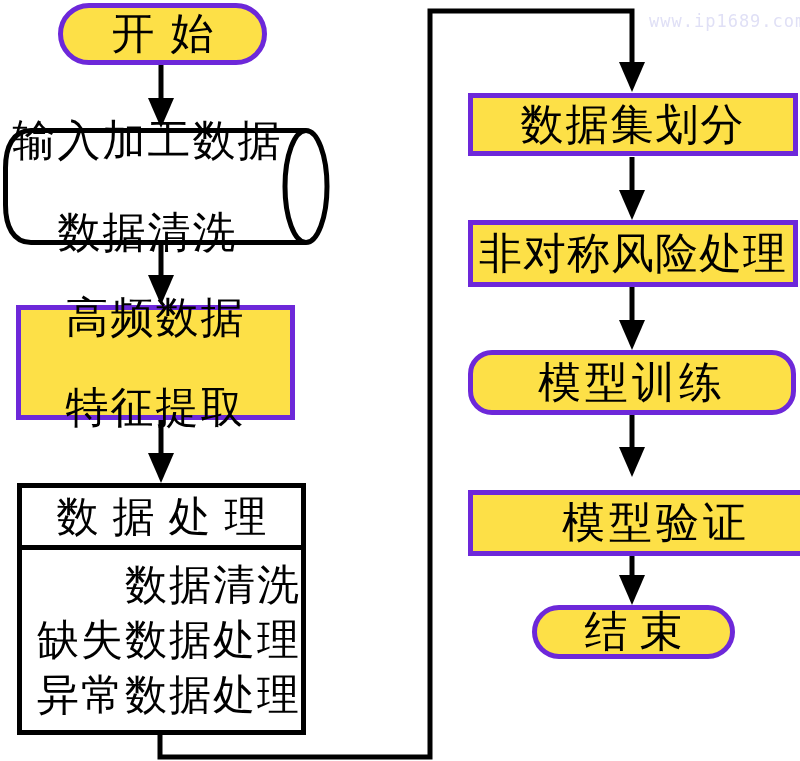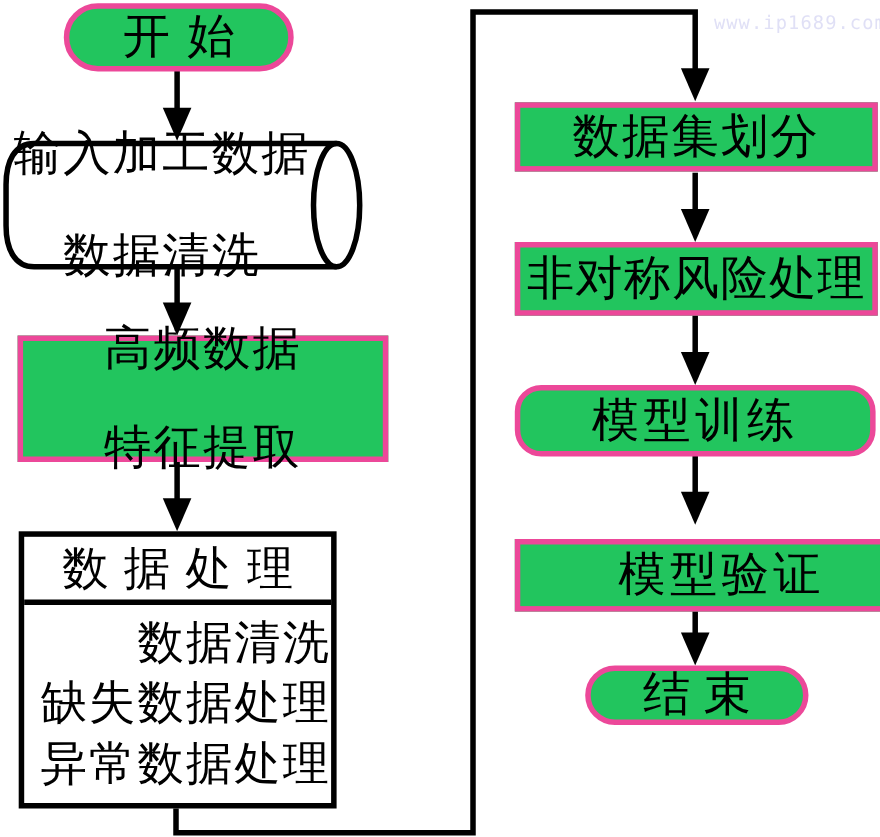--- a/index.html
+++ b/index.html
@@ -8,32 +8,32 @@
     font-family:"Liberation Serif","DejaVu Serif",serif;color:#000;
     overflow:hidden;
   }
   #connector-layer{position:absolute;left:0;top:0;width:800px;height:761px;z-index:1;}
   .node{
     position:absolute;z-index:2;box-sizing:border-box;
     display:flex;align-items:center;justify-content:center;
     font-size:43px;line-height:1.2;letter-spacing:2px;
     text-align:center;white-space:nowrap;
   }
-  .boxed{border:5px solid #ec4899;background:#22c55e;}
+  .boxed{border:5px solid #6d28d9;background:#fde047;}
   .stadium{border-radius:34px;}
   .twoline{flex-direction:column;gap:36px;}
   .twoline span{display:block;line-height:54px;}
   .wide-space{letter-spacing:16px;padding-left:16px;}
   
   #start{left:58px;top:3px;width:209px;height:62px;}
   
   #input-data{left:5px;top:130px;width:285px;height:113px;}
   #input-data span{line-height:56px;}
   
-  #feature{left:16px;top:305px;width:337px;height:115px;}
+  #feature{left:16px;top:305px;width:279px;height:115px;}
   
   #processing{left:17px;top:483px;width:289px;height:252px;border:5px solid #000;
     background:#fff;position:absolute;z-index:2;box-sizing:border-box;
     display:flex;flex-direction:column;font-size:42px;text-align:center;}
   #processing .hdr{
     height:57px;border-bottom:5px solid #000;display:flex;align-items:center;
     justify-content:center;letter-spacing:14px;padding-left:14px;flex:0 0 auto;
     white-space:nowrap;}
   #processing .body{flex:1;display:flex;flex-direction:column;align-items:flex-end;
     justify-content:center;letter-spacing:2px;}

